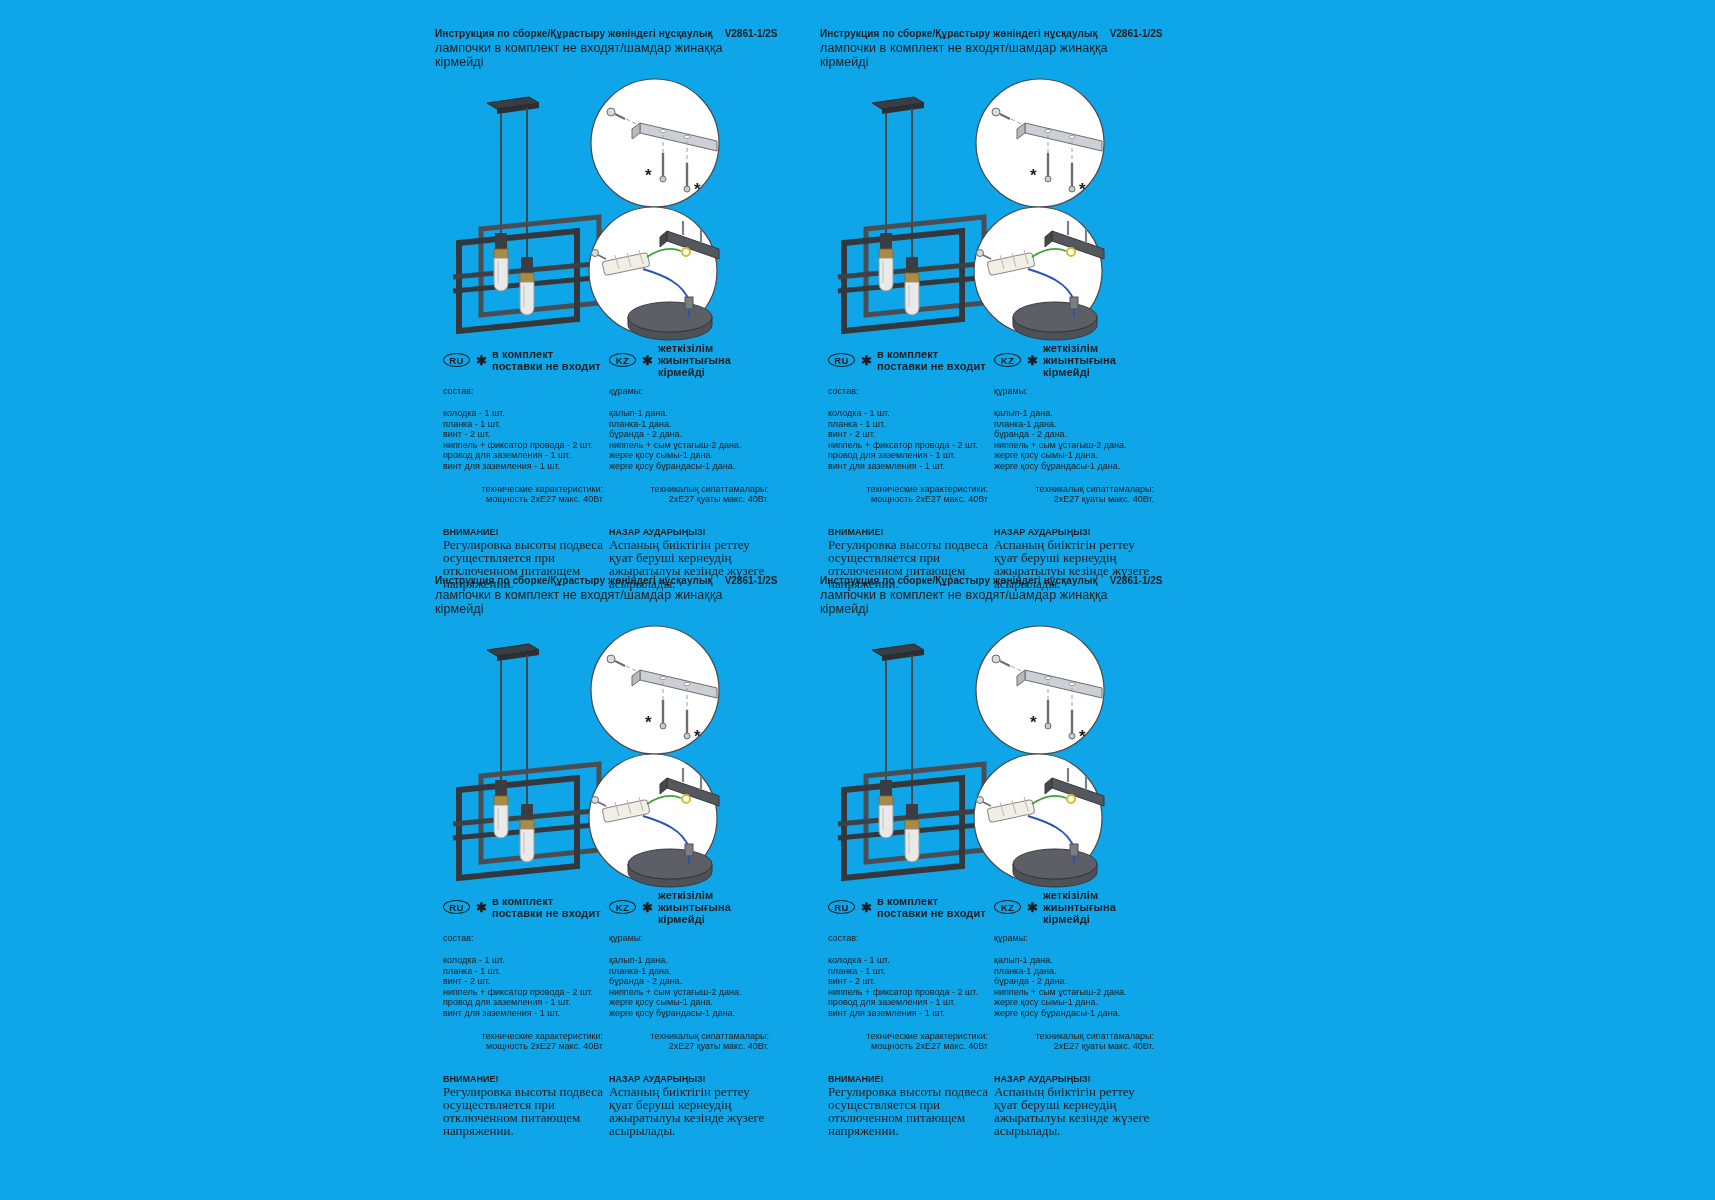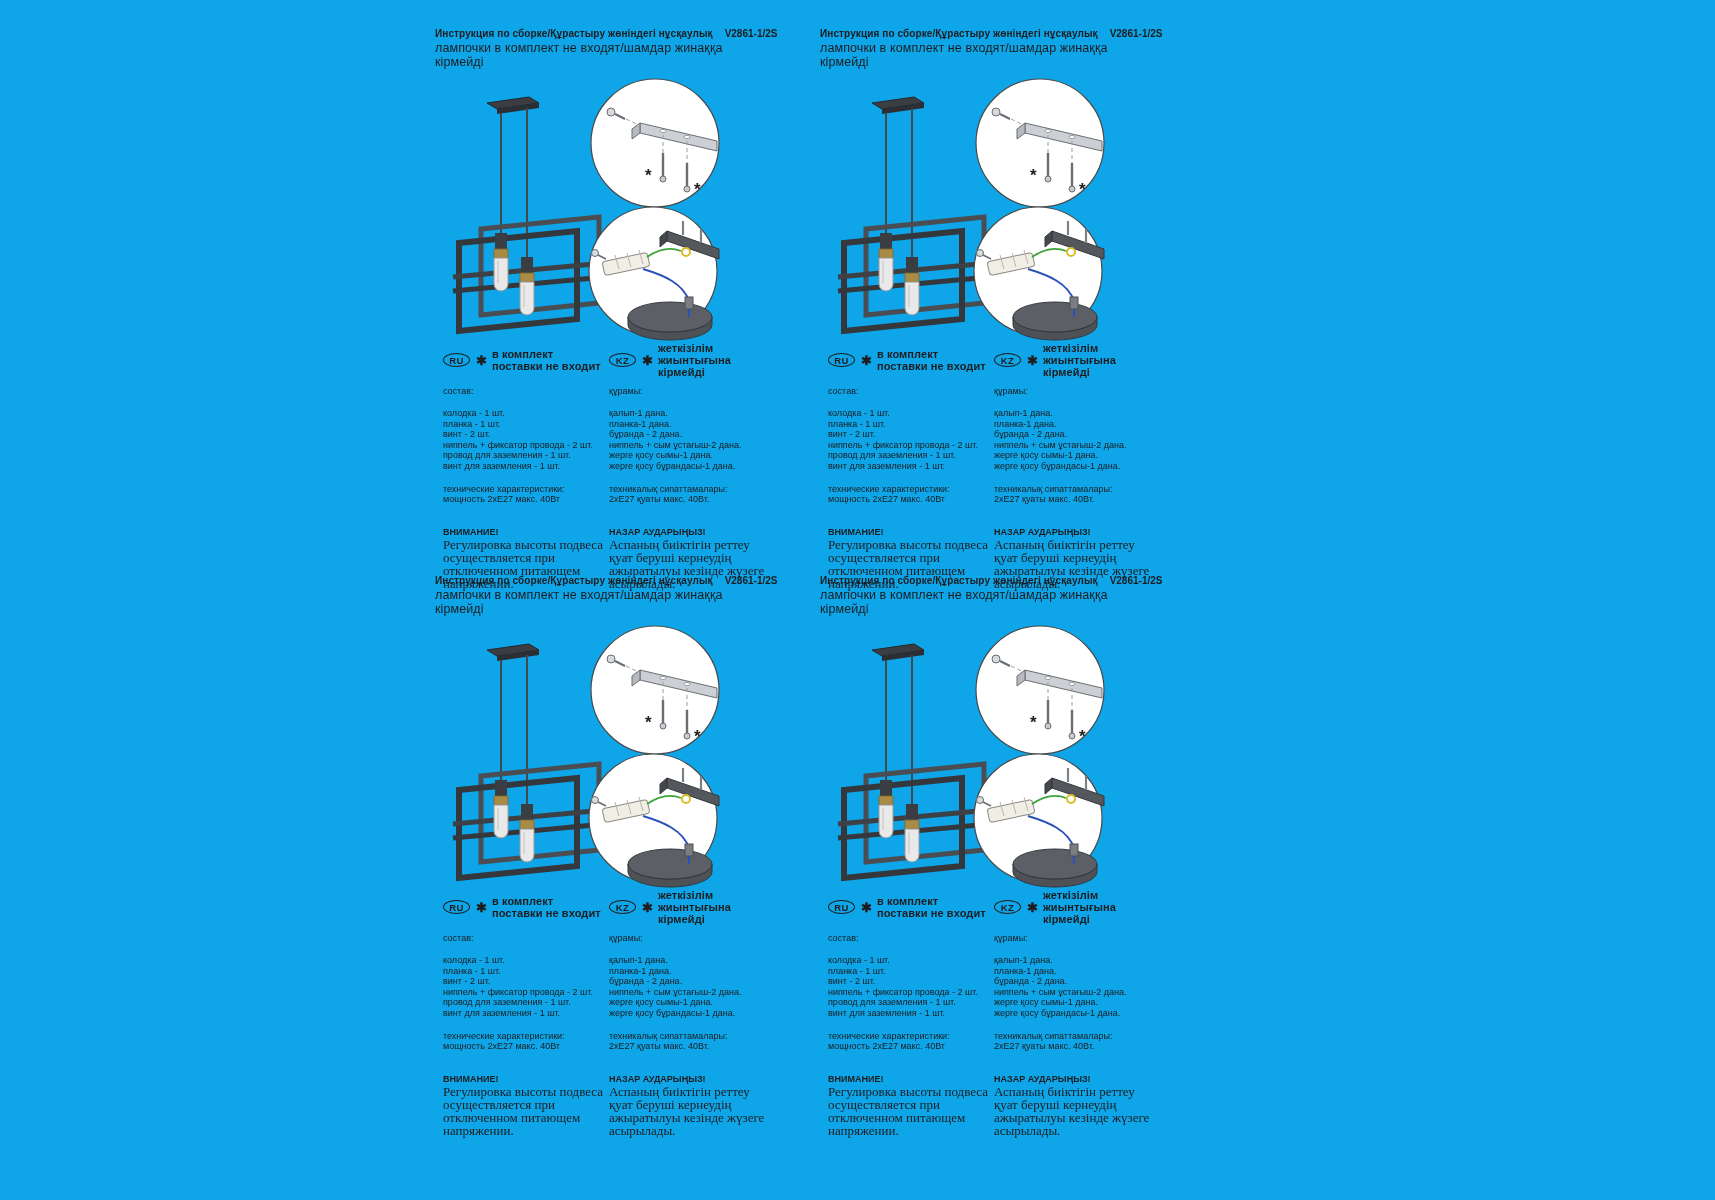--- a/index.html
+++ b/index.html
@@ -29,21 +29,21 @@
     display:inline-flex; align-items:center; justify-content:center;
     width:27px; height:14px; border:1.4px solid #1d1d1f; border-radius:50%;
     font-size:9.5px; font-weight:bold; letter-spacing:0.3px; flex:0 0 auto;
   }
   .ast { font-size:13px; font-weight:bold; margin:0 5px 0 6px; line-height:1; }
   .note { font-size:11px; font-weight:bold; letter-spacing:0.1px; }
   .comp-label { font-size:9px; margin-top:18px; }
   .items { margin-top:12px; }
   .items div { font-size:9px; line-height:10.6px; white-space:nowrap; }
   .tech { margin-top:12px; }
-  .tech div { font-size:9px; line-height:10.6px; }
+  .tech div { font-size:9px; line-height:10.6px;text-align:right; }
   .warn { margin-top:22px; }
   .warn-title { font-size:9px; font-weight:bold; line-height:11px; }
   .warn-text { font-size:13px; line-height:13px;font-family:Liberation Serif, serif; }
 </style>
 </head>
 <body>
 
 <div class="canvas">
   <div class="quad-grid" id="quad-grid">
   <section class="quad">

